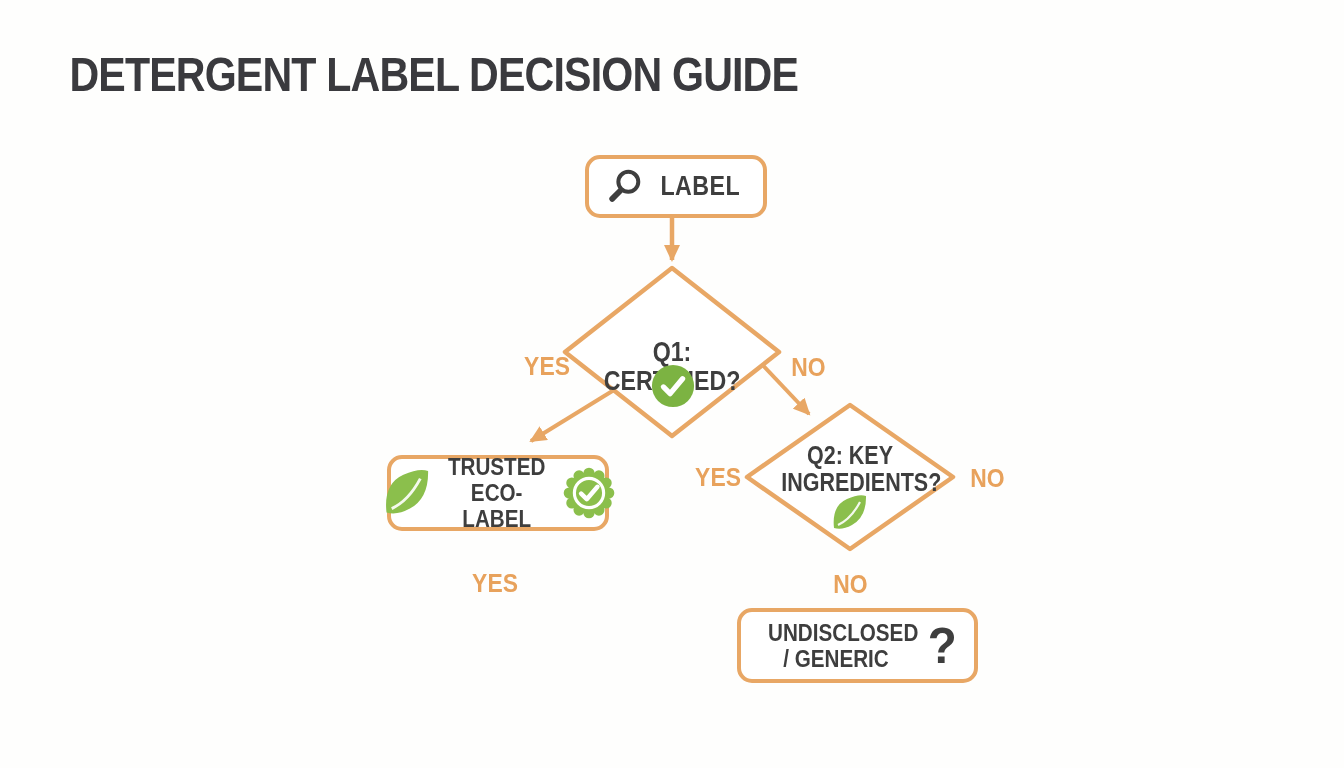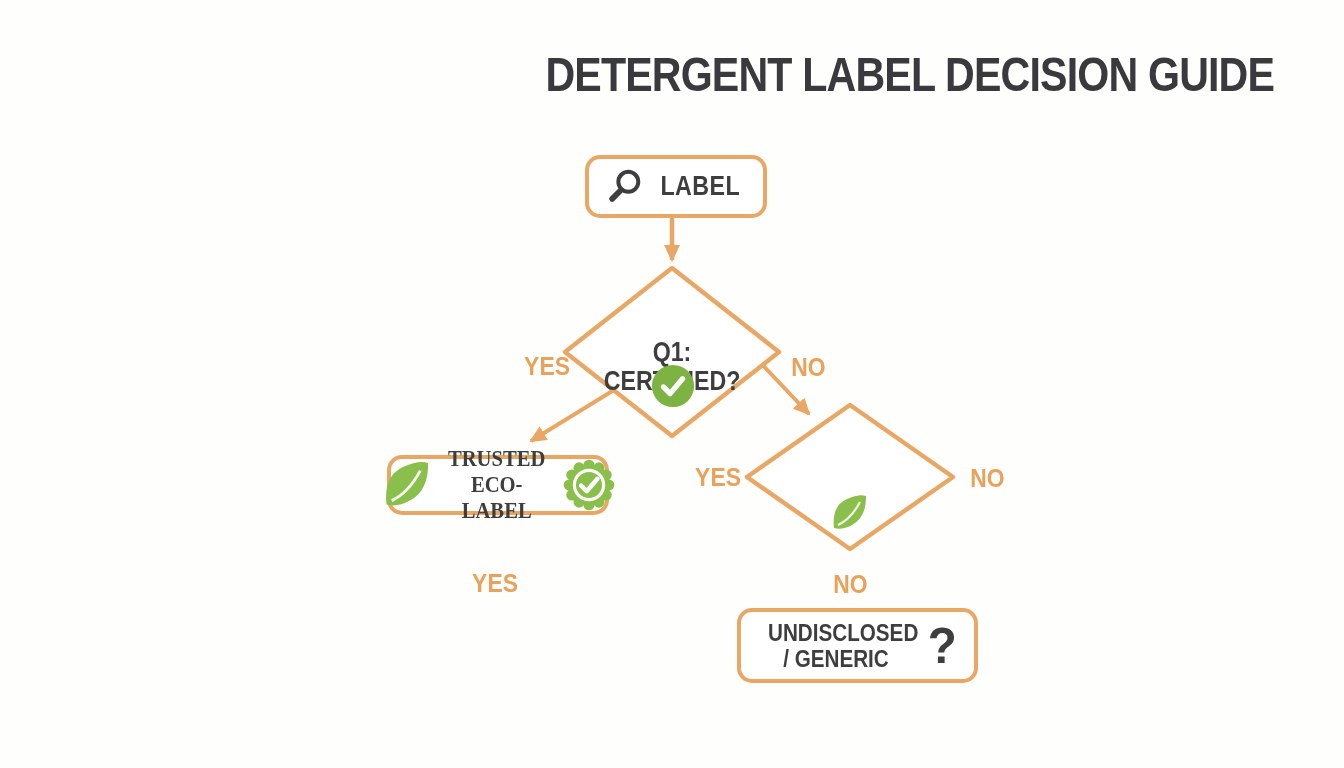--- a/index.html
+++ b/index.html
@@ -6,21 +6,21 @@
   html, body { width: 1344px; height: 768px; overflow: hidden; }
   body {
     font-family: "Liberation Sans", sans-serif;
     background: #fefefd;
     position: relative;
   }
   .stage { position: absolute; inset: 0; width: 1344px; height: 768px; }
 
   .page-title {
     position: absolute; left: 0; right: 0; top: 46px;
-    text-align: right; white-space: nowrap;
+    text-align: left; white-space: nowrap;
   }
   .page-title span {
     display: inline-block;
     font-size: 49px; font-weight: 700; letter-spacing: -1px;
     color: #3a3a3e;
     transform: scaleX(0.84);
   }
 
   svg.connectors { position: absolute; left: 0; top: 0; }
 
@@ -92,21 +92,21 @@
     <span class="node-label" style="font-size:27px;">Q1: CERTIFIED?</span>
   </div>
   <svg class="icon" style="position:absolute; left:650px; top:363px;" width="46" height="46" viewBox="0 0 48 48">
     <circle cx="24" cy="24" r="22" fill="#7cb342"></circle>
     <path d="M14 25 L21 32 L34 16.5" fill="none" stroke="#ffffff" stroke-width="5.5" stroke-linecap="round" stroke-linejoin="round"></path>
   </svg>
 
   <div class="branch-label" style="left:521px; top:351px;">YES</div>
   <div class="branch-label" style="left:789px; top:352px;">NO</div>
 
-  <div class="node-box" style="left:387px; top:455px; width:222px; height:60px; gap:8px;font-family:Liberation Serif, serif;">
+  <div class="node-box" style="left:387px; top:455px; width:222px; height:76px; gap:8px;">
     <svg class="icon" width="52" height="52" viewBox="0 0 40 40">
       <path d="M5 35 Q2.5 13 18 6 Q30 0.5 37 3 Q37.5 24 23 32 Q13 37.5 5 35 Z" fill="#8bbf4c"></path>
       <path d="M9 32 Q22 26 31 9" stroke="#ffffff" stroke-width="2.2" fill="none" opacity="0.9"></path>
     </svg>
     <span class="node-label" style="font-size:24px; width:116px;">TRUSTED ECO-LABEL</span>
     <svg class="icon" width="54" height="54" viewBox="0 0 48 48">
       <g fill="#8bbf4c">
         <circle cx="41.5" cy="24" r="5"></circle>
           <circle cx="39.2" cy="32.8" r="5"></circle>
         <circle cx="32.8" cy="39.2" r="5"></circle>
@@ -119,20 +119,23 @@
           <circle cx="24" cy="6.5" r="5"></circle>
         <circle cx="32.8" cy="8.8" r="5"></circle>
           <circle cx="39.2" cy="15.2" r="5"></circle>
         <circle cx="24" cy="24" r="18.5"></circle>
       </g>
       <circle cx="24" cy="24" r="13" fill="none" stroke="#ffffff" stroke-width="2.8"></circle>
       <path d="M17 24.5 L22 29.5 L31.5 18.5" fill="none" stroke="#ffffff" stroke-width="4" stroke-linecap="round" stroke-linejoin="round"></path>
     </svg>
   </div>
 
+  <div class="diamond-content" style="left:760px; top:442px; width:180px;">
+    <span class="node-label" style="font-size:25px; width:160px;">Q2: KEY INGREDIENTS?</span>
+  </div>
   <svg class="icon" style="position:absolute; left:829px; top:492px;" width="40" height="42" viewBox="0 0 40 40">
     <path d="M5 35 Q2.5 13 18 6 Q30 0.5 37 3 Q37.5 24 23 32 Q13 37.5 5 35 Z" fill="#8bbf4c"></path>
     <path d="M9 32 Q22 26 31 9" stroke="#ffffff" stroke-width="2.2" fill="none" opacity="0.9"></path>
   </svg>
 
   <div class="branch-label" style="left:692px; top:462px;">YES</div>
   <div class="branch-label" style="left:968px; top:463px;">NO</div>
 
   <div class="branch-label" style="left:469px; top:568px;">YES</div>
   <div class="branch-label" style="left:831px; top:569px;">NO</div>

